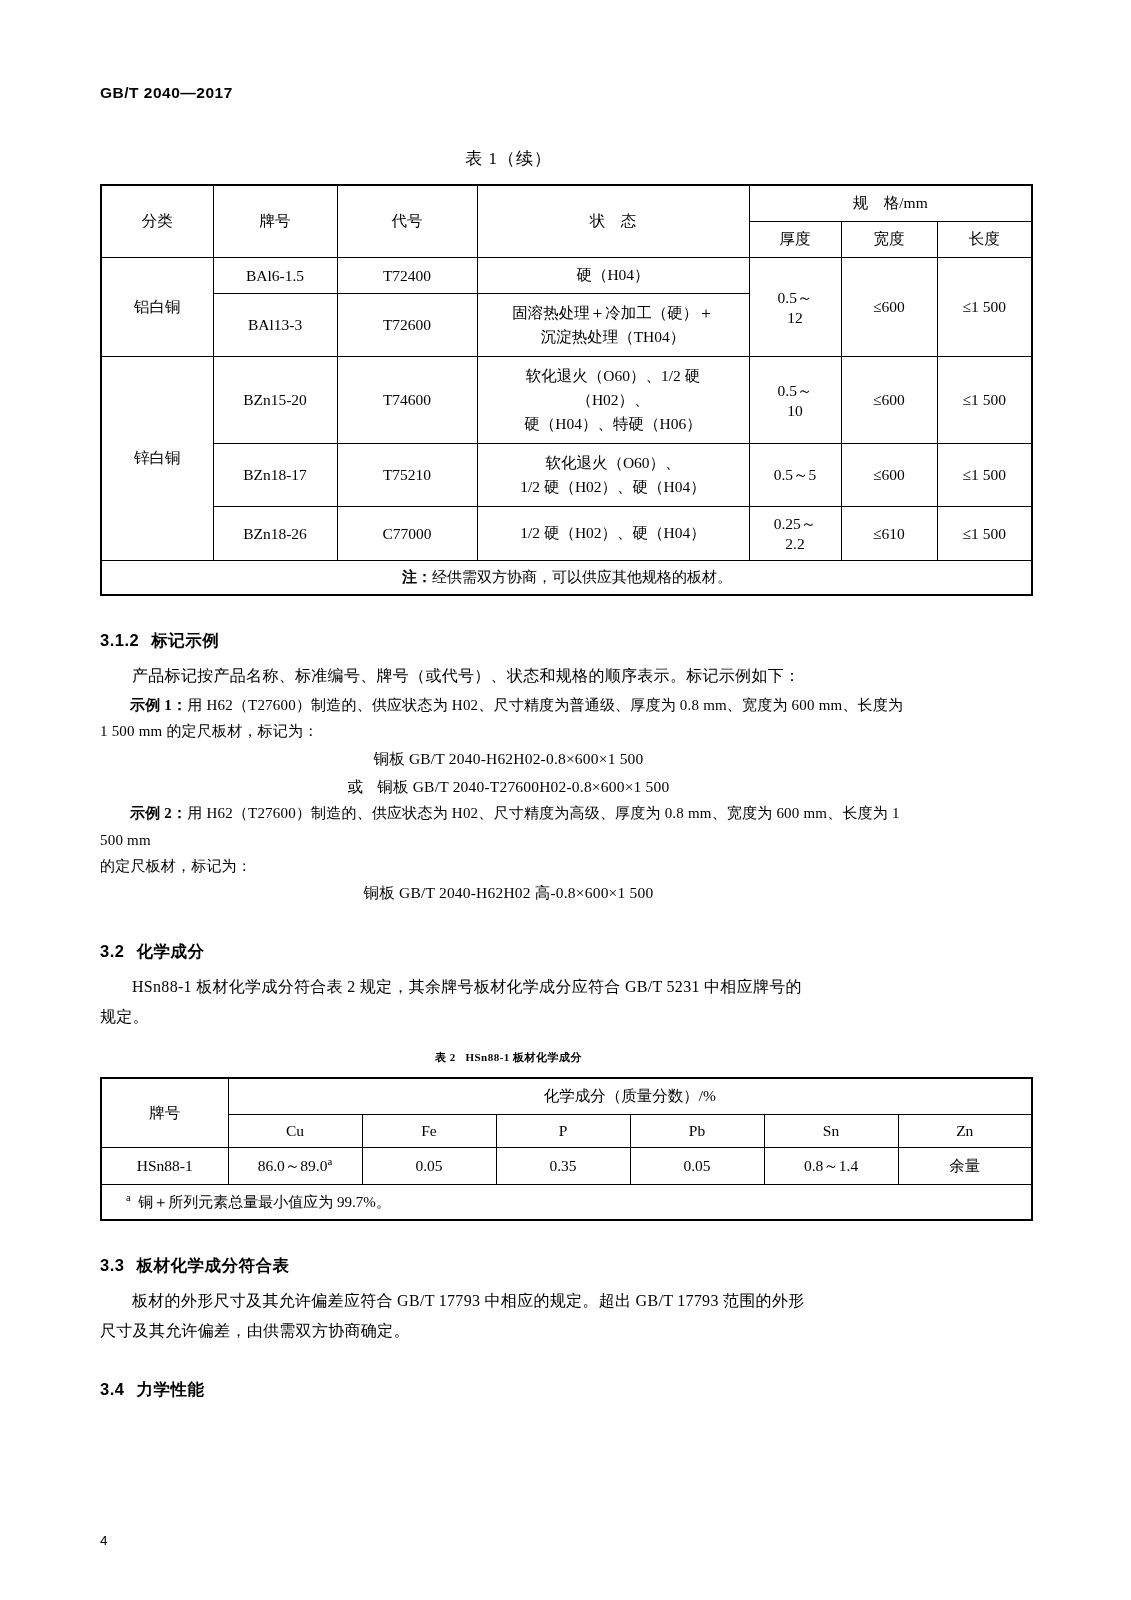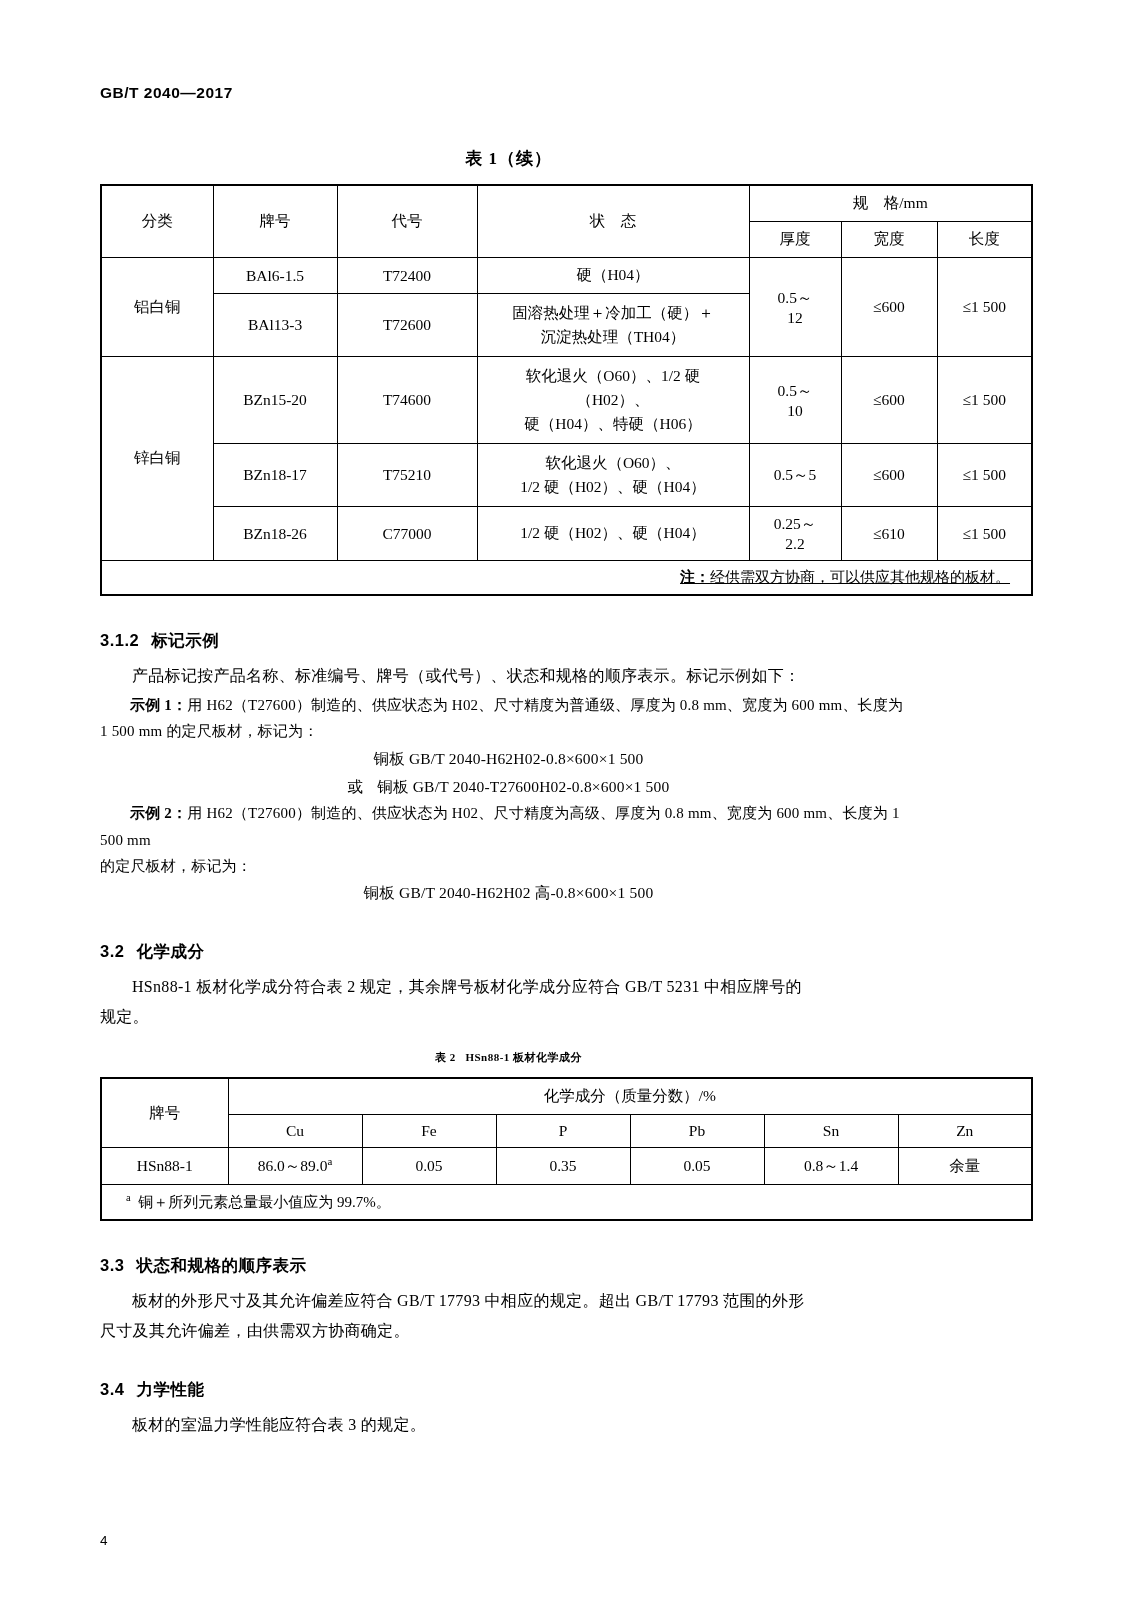--- a/index.html
+++ b/index.html
@@ -28,40 +28,38 @@
     letter-spacing: 0.5px;
     padding-top: 84px;
     padding-left: 0px;
   }
   .table-caption {
     text-align: center;
     font-size: 17px;
     margin-top: 45px;
     margin-bottom: 14px;
     letter-spacing: 1px;
-    font-weight: bold;
   }
   .tb-outer {
     border: 2px solid #000;
     border-collapse: collapse;
     width: 931px;
     table-layout: fixed;
     font-size: 15.5px;
   }
   .tb-outer td {
     border: 1px solid #000;
     text-align: center;
     vertical-align: middle;
     padding: 7px 21px;
   }
   .tb-outer td.note {
-    text-align: right;
+    text-align: center;
     padding-left: 22px;
     font-size: 15px;
-    text-decoration: underline;
   }
   .tb-outer td.note b { font-weight: bold; }
   .twoline { line-height: 1.55; }
   h4.sec {
     font-family: "Liberation Sans", sans-serif;
     font-size: 16.5px;
     font-weight: bold;
     margin: 34px 0 10px 0;
     letter-spacing: 0.5px;
   }
@@ -259,24 +257,23 @@
         <td>0.8～1.4</td>
         <td>余量</td>
       </tr>
       <tr>
         <td class="footnote-cell" colspan="7"><sup>a</sup>&nbsp;&nbsp;<span>铜＋所列元素总量最小值应为 99.7%。</span></td>
       </tr>
     </tbody>
   </table>
 
   <h4 class="sec">
-    <span class="num">3.3</span><span>状态和规格的顺序表示</span>
+    <span class="num">3.3</span><span>板材化学成分符合表</span>
   </h4>
   <p class="body">板材的外形尺寸及其允许偏差应符合 GB/T 17793 中相应的规定。超出 GB/T 17793 范围的外形</p>
   <p class="body noindent">尺寸及其允许偏差，由供需双方协商确定。</p>
 
   <h4 class="sec">
     <span class="num">3.4</span><span>力学性能</span>
   </h4>
-  <p class="body">板材的室温力学性能应符合表 3 的规定。</p>
 
   <div class="pagenum">4</div>
 </div>
 
 </body></html>

